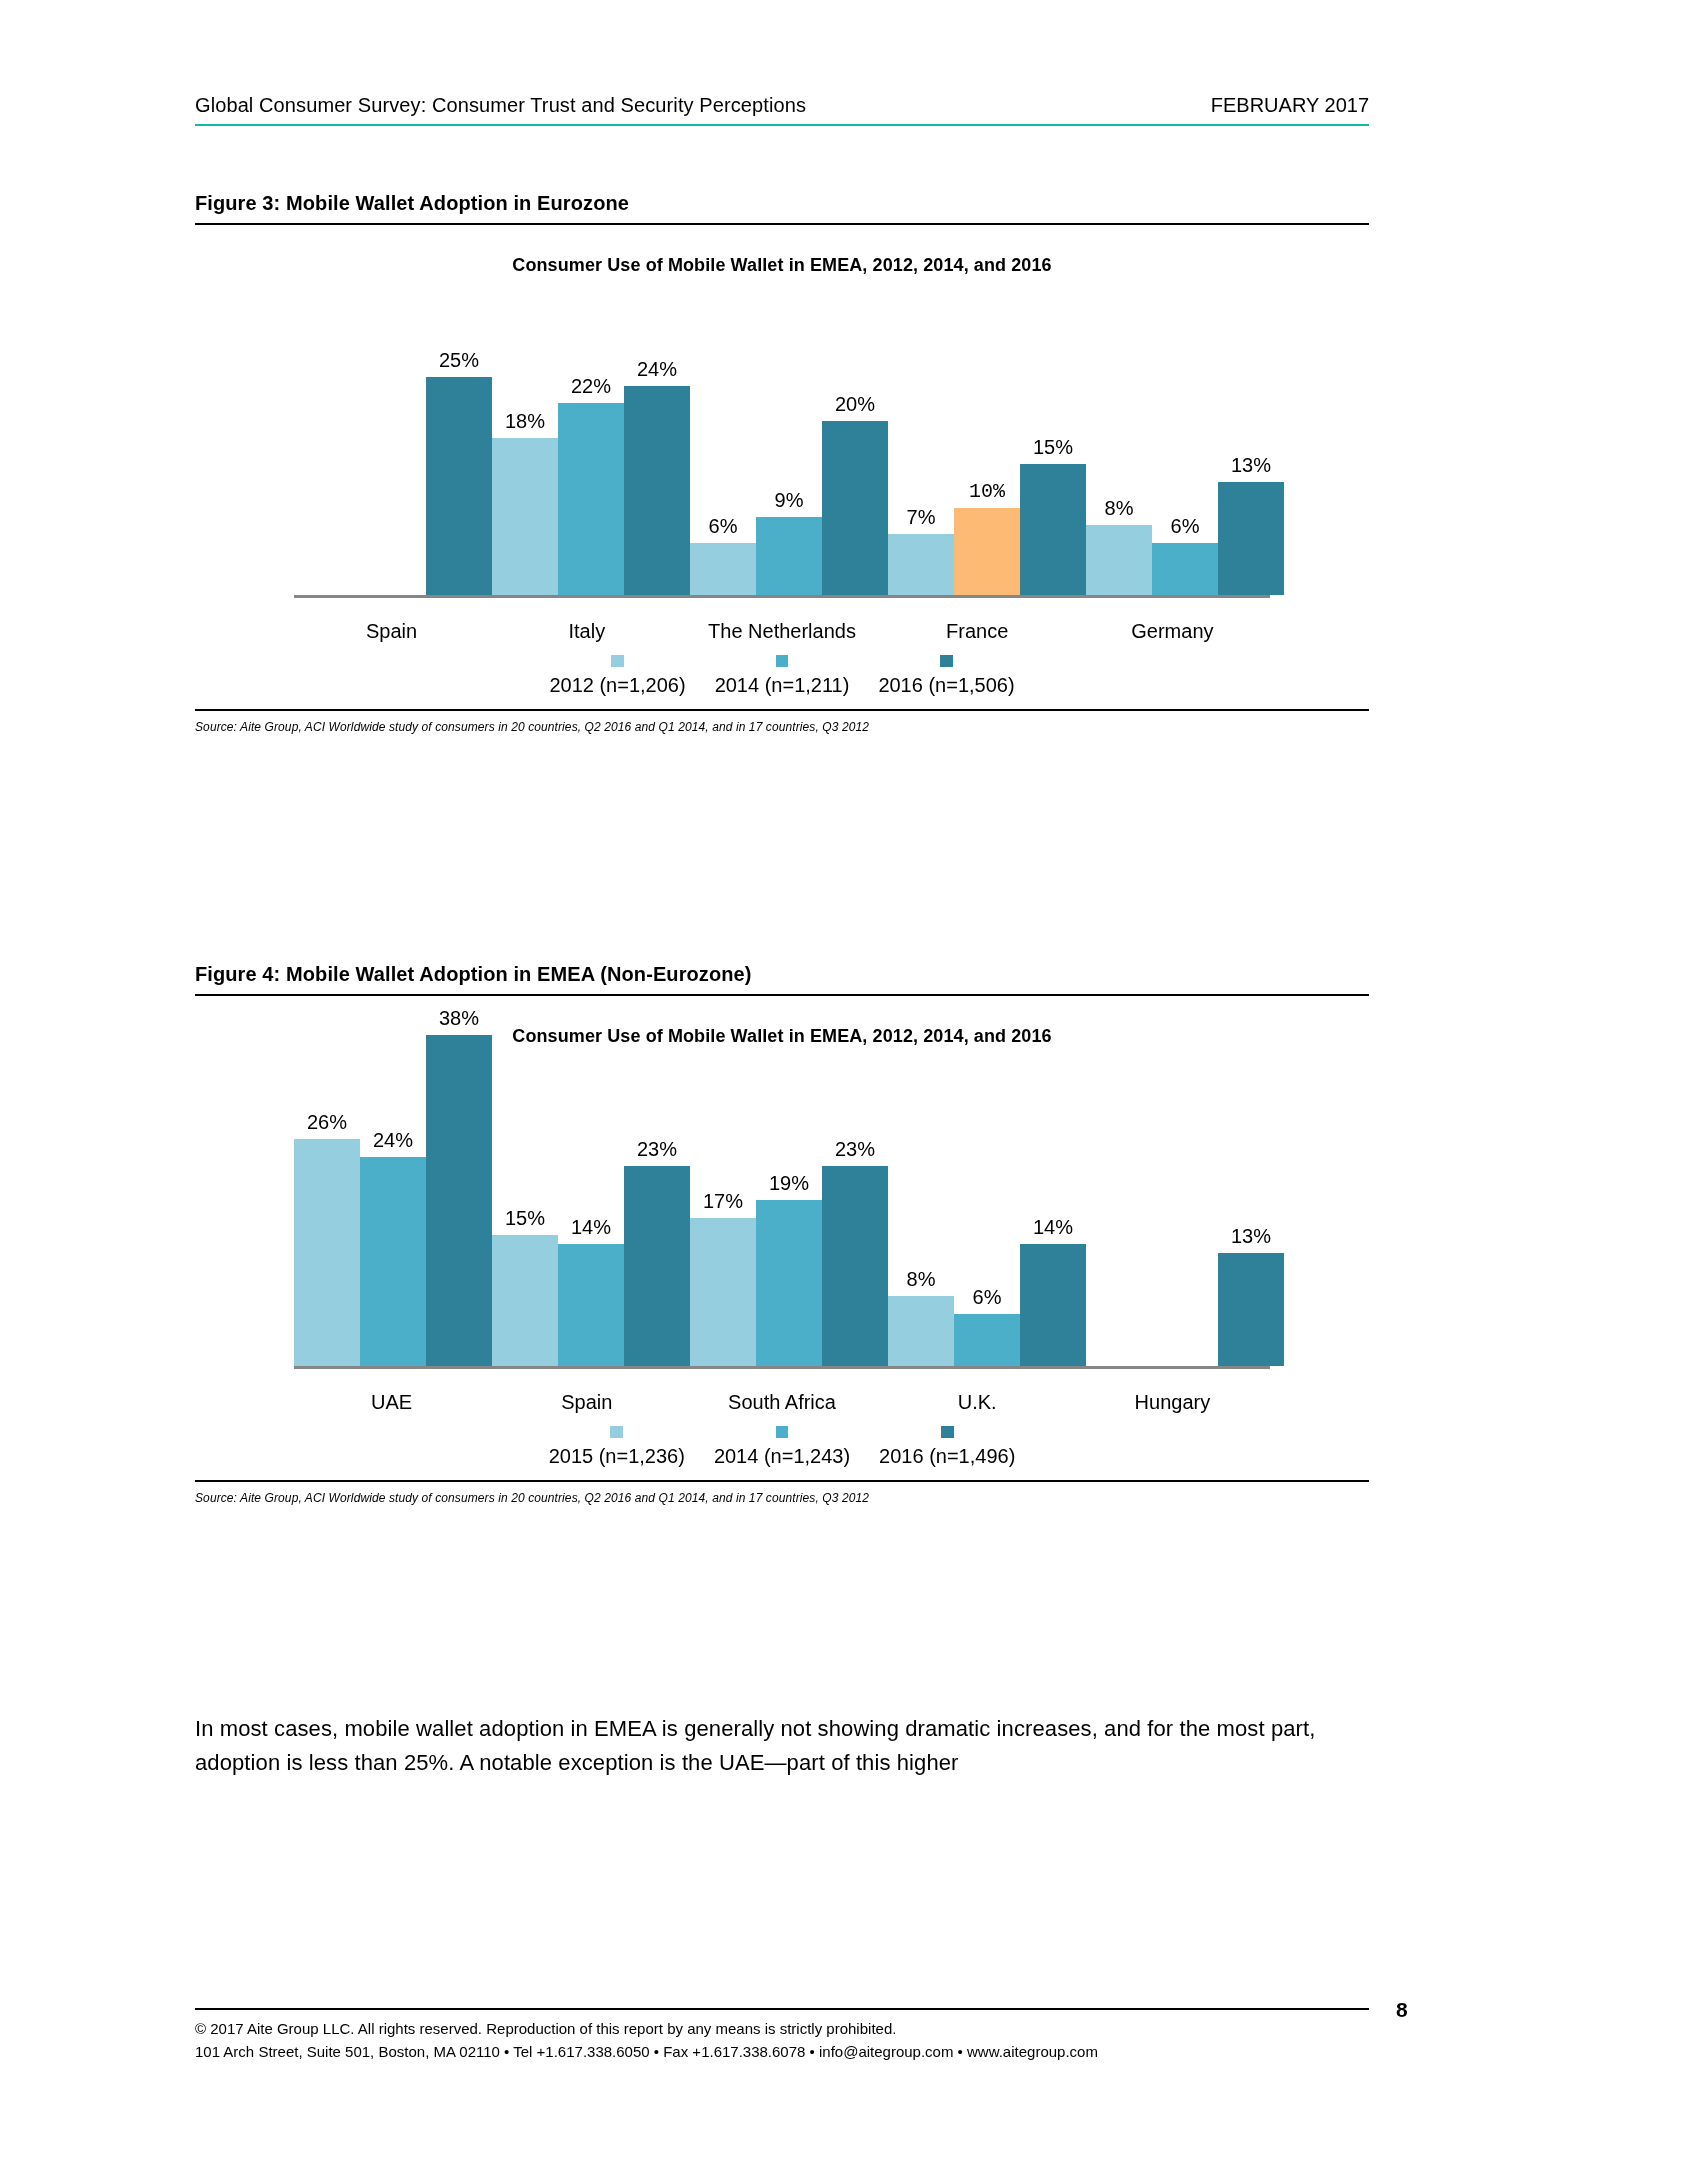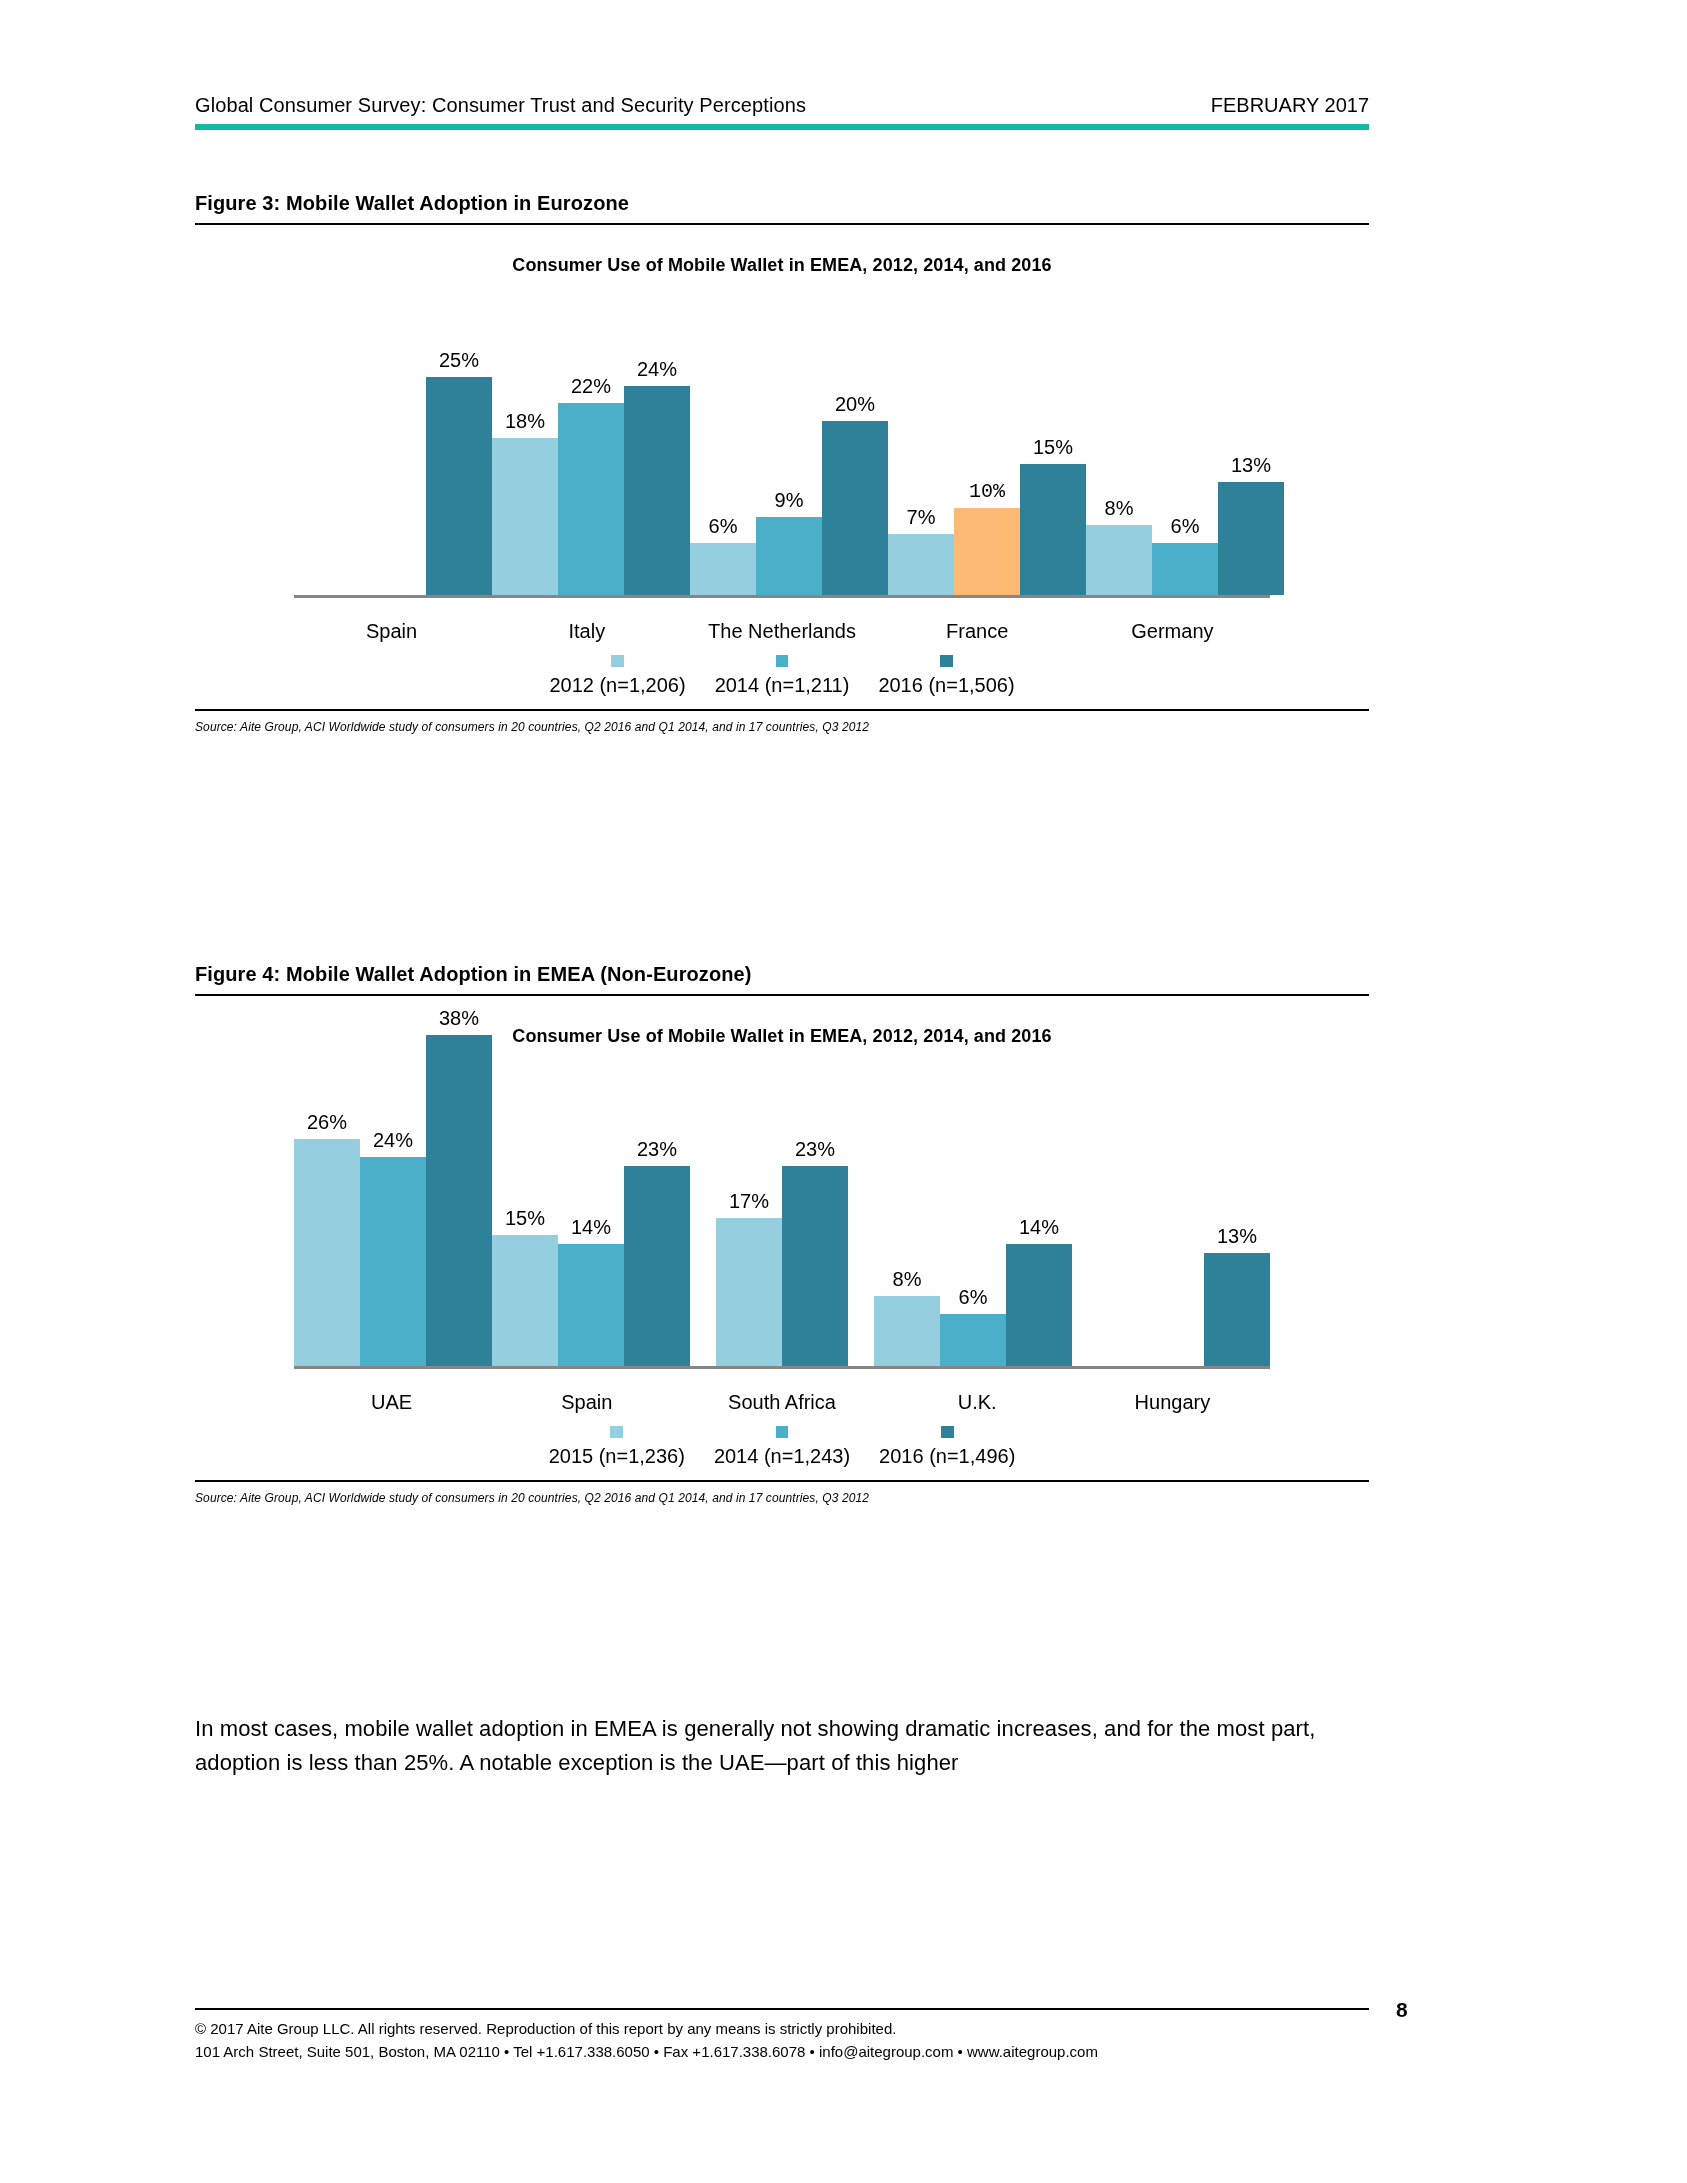--- a/index.html
+++ b/index.html
@@ -26,21 +26,21 @@
   
   .running-header {
     position: absolute;
     left: 195px;
     top: 94px;
     width: 1174px;
     display: flex;
     align-items: flex-end;
     justify-content: space-between;
     padding-bottom: 6.6px;
-    border-bottom: 6px solid #14b8a6;
+    border-bottom: 2px solid #14b8a6;
   }
   .running-header-title {
     font-size: 20px;
     letter-spacing: 0.1px;
     white-space: nowrap;
   }
   .running-header-date {
     font-size: 20px;
     white-space: nowrap;
   }
@@ -364,20 +364,25 @@
                 </div>
               </div>
             </div>
             <div class="group">
               <div class="bar-slot">
                 <div class="bar" style="height: 148px; background: rgb(149, 206, 223);">
                   <span class="bar-label">17%</span>
                 </div>
               </div>
               <div class="bar-slot">
+                <div class="bar" style="height: 166px; background: rgb(75, 175, 201);">
+                  <span class="bar-label">19%</span>
+                </div>
+              </div>
+              <div class="bar-slot">
                 <div class="bar" style="height: 200px; background: rgb(46, 129, 152);">
                   <span class="bar-label">23%</span>
                 </div>
               </div>
             </div>
             <div class="group">
               <div class="bar-slot">
                 <div class="bar" style="height: 70px; background: rgb(149, 206, 223);">
                   <span class="bar-label">8%</span>
                 </div>

